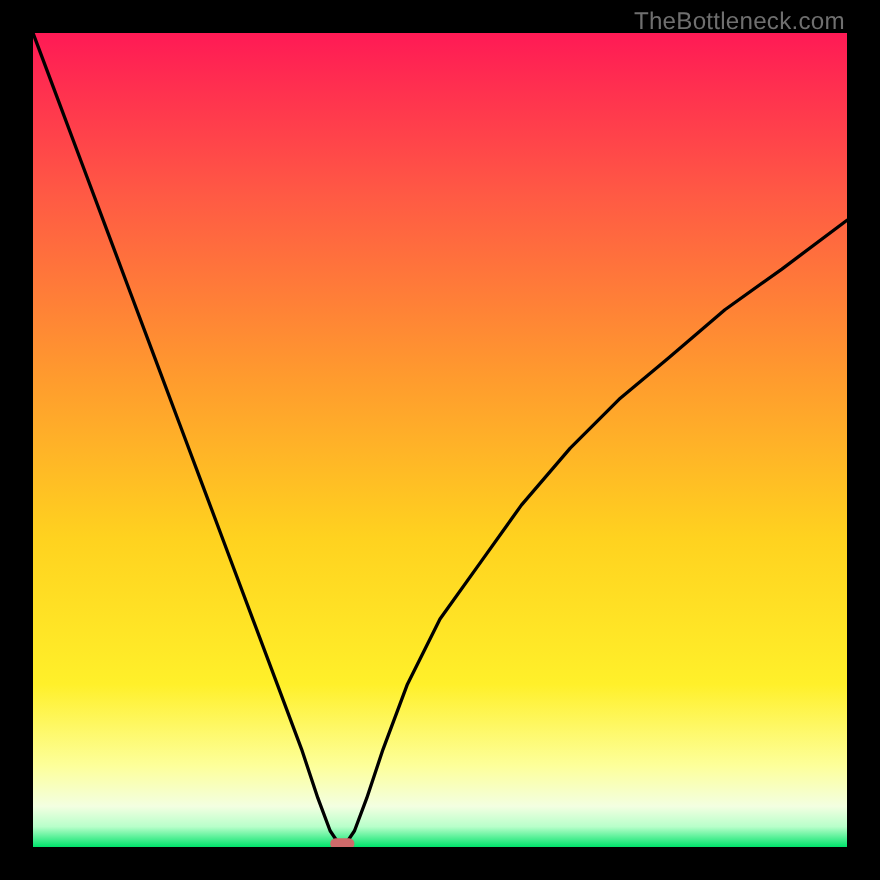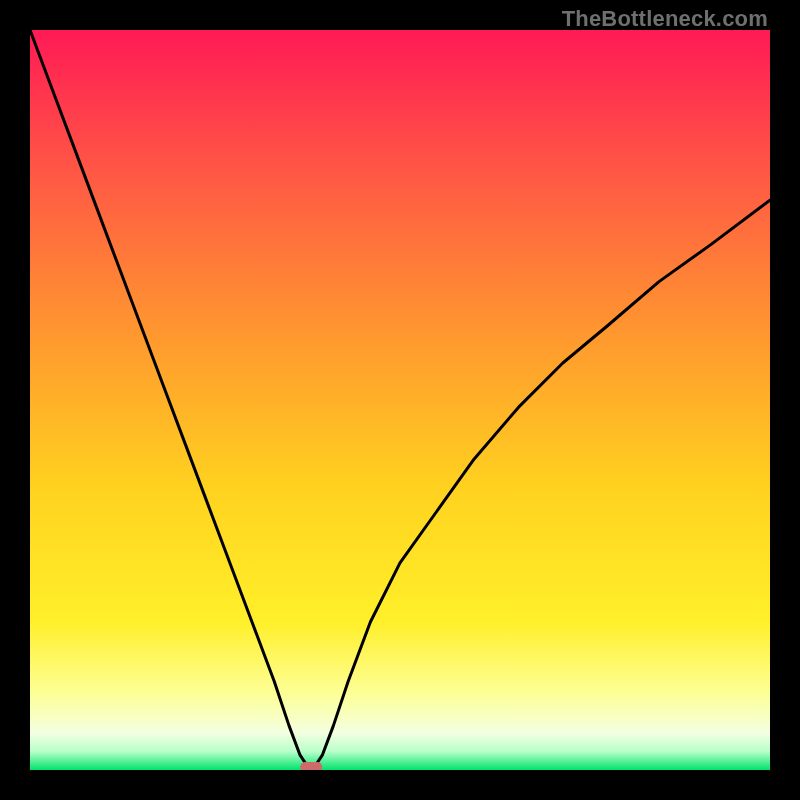--- a/index.html
+++ b/index.html
@@ -25,21 +25,21 @@
     top: 0;
     width: 740px;
     height: 740px;
   }
   .watermark {
     position: absolute;
     top: 6px;
     right: 32px;
     color: #6f6f6f;
     font-size: 22px;
-    font-weight: 700;
+    font-weight: 400;
     letter-spacing: 0.2px;
   }
 </style>
 </head>
 <body>
 
 <div class="watermark">TheBottleneck.com</div>
 
 <div class="frame">
   <svg class="plot-area" viewBox="0 0 740 740" preserveAspectRatio="none">

